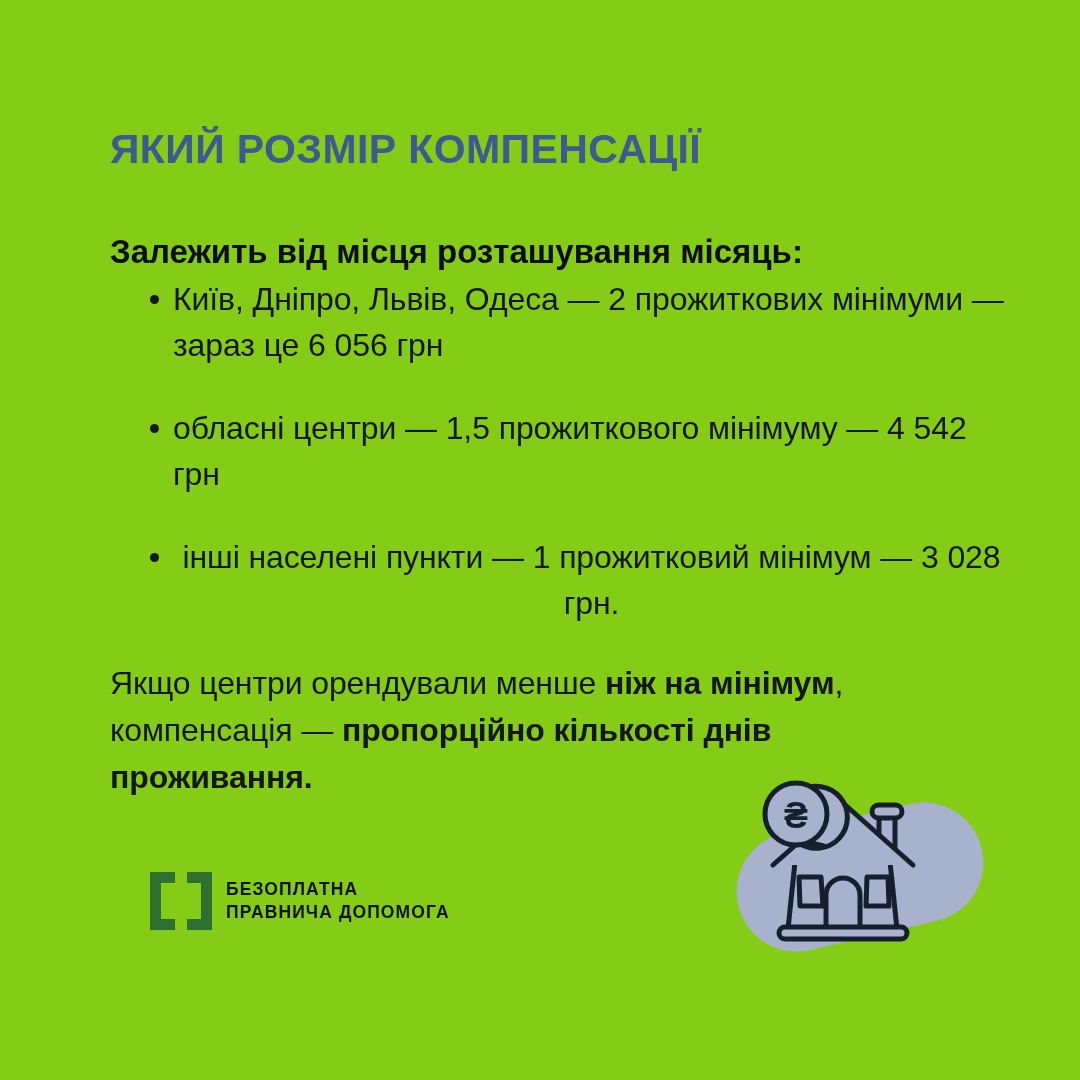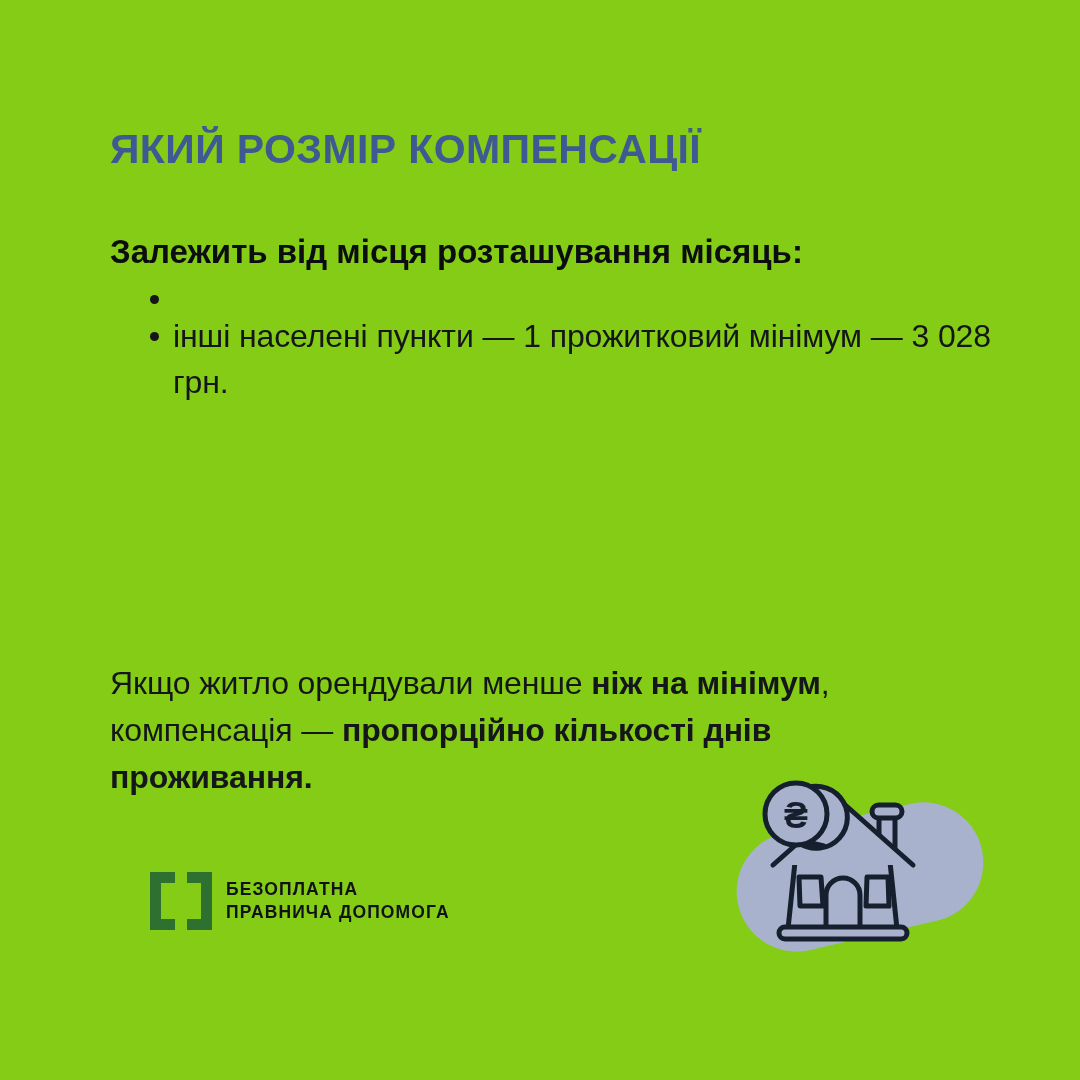--- a/index.html
+++ b/index.html
@@ -61,21 +61,21 @@
   .bullet-item {
     position: relative;
     padding-left: 63px;
     margin-bottom: 37px;
     font-size: 32px;
     font-weight: 400;
     color: #141619;
     line-height: 1.44;
     letter-spacing: -0.1px;
   }
-  .bullet-item:last-child { margin-bottom: 0; }
+  .bullet-item:last-child { margin-bottom: 0; text-align: center; }
   .bullet-dot {
     position: absolute;
     left: 40px;
     top: 19px;
     width: 9px;
     height: 9px;
     background: #141619;
     border-radius: 50%;
   }
 
@@ -144,29 +144,34 @@
 
 <div class="card">
 
   <h1 class="title">ЯКИЙ РОЗМІР КОМПЕНСАЦІЇ</h1>
 
   <h2 class="subtitle">Залежить від місця розташування місяць:</h2>
 
   <ul class="bullet-list">
     <li class="bullet-item">
       <span class="bullet-dot"></span>
+      <span>Київ, Дніпро, Львів, Одеса — 2 прожиткових мінімуми — зараз це 6 056 грн</span>
+    </li>
+    <li class="bullet-item">
+      <span class="bullet-dot"></span>
+      <span>обласні центри — 1,5 прожиткового мінімуму — 4 542 грн</span>
     </li>
     <li class="bullet-item">
       <span class="bullet-dot"></span>
       <span>інші населені пункти — 1 прожитковий мінімум — 3 028 грн.</span>
     </li>
   </ul>
 
   <p class="closing">
-    <span>Якщо житло орендували менше </span><b>ніж на мінімум</b><span>, компенсація — </span><b>пропорційно кількості днів проживання.</b>
+    <span>Якщо центри орендували менше </span><b>ніж на мінімум</b><span>, компенсація — </span><b>пропорційно кількості днів проживання.</b>
   </p>
 
   <div class="logo">
     <div class="logo-mark">
       <div class="br br-left"></div>
       <div class="br br-right"></div>
     </div>
     <div class="logo-text">
       <div>Безоплатна</div>
       <div>Правнича допомога</div>

